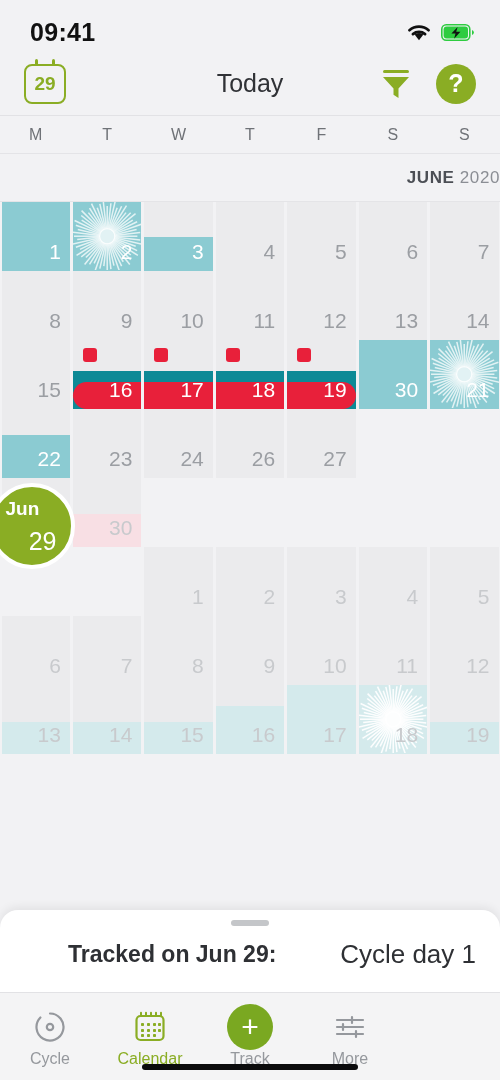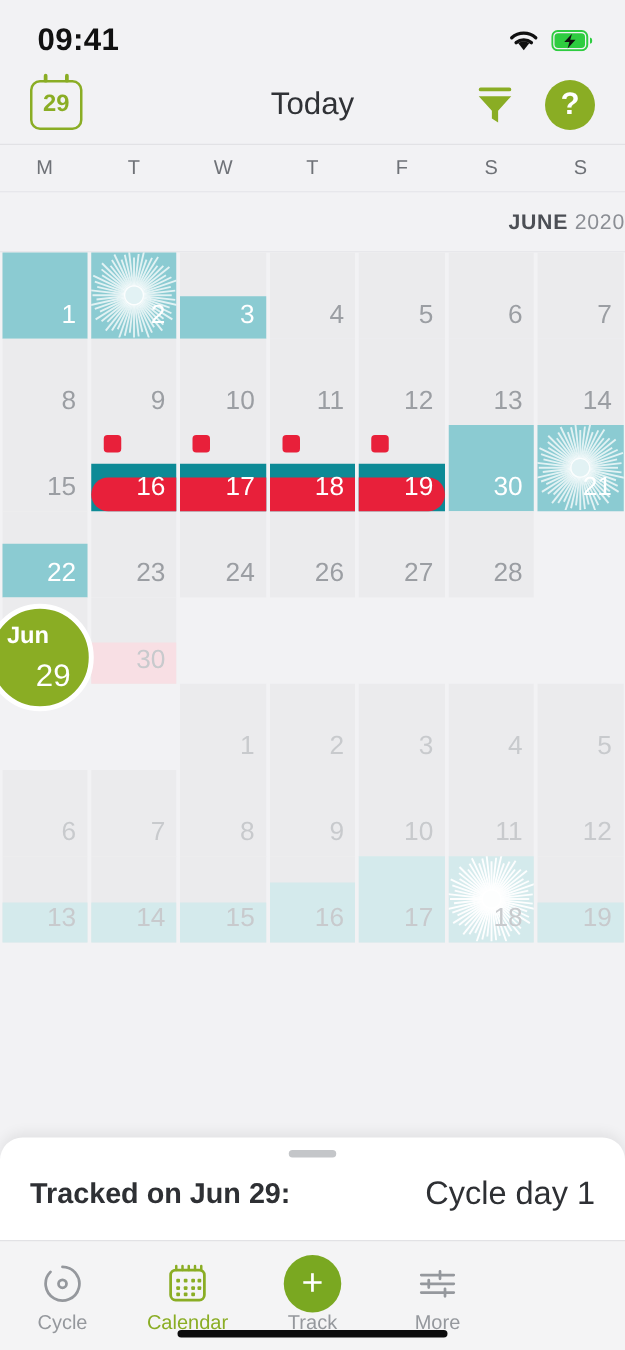--- a/index.html
+++ b/index.html
@@ -124,20 +124,21 @@
     box-shadow: 0 -3px 10px rgba(0,0,0,.07);
     z-index: 30;
   }
   .grabber {
     width: 38px; height: 6px; border-radius: 3px; background: #c4c6c9;
     margin: 10px auto 0;
   }
   .sheet-row {
     display: flex; align-items: center; justify-content: space-between;
     padding: 13px 24px 0;
+    margin-left: 44px;
   }
   .tracked { font-size: 23px; font-weight: bold; color: #2e3034; }
   .cycleday { font-size: 26px; color: #2e3034; }
 
   
   .tabbar {
     position: absolute; left: 0; right: 0; bottom: 0; height: 88px;
     background: #f4f4f5; border-top: 1px solid #e2e2e5;
     display: grid; grid-template-columns: repeat(5, 1fr);
     z-index: 30;
@@ -454,24 +455,20 @@
             <span class="num">24</span>
           </div>
           <div class="cell">
             <div class="base"></div>
             <span class="num">26</span>
           </div>
           <div class="cell">
             <div class="base"></div>
             <span class="num">27</span>
           </div>
-          <div class="cell">
-            <div class="base"></div>
-            <span class="num">28</span>
-          </div>
         </div>
         <div class="week">
           <div class="cell">
             <div class="base"></div>
             <div class="fill" style="height:0"></div>
             <div class="today-bubble">
         <span class="m">Jun</span>
         <span class="d">29</span>
       </div>
           </div>

